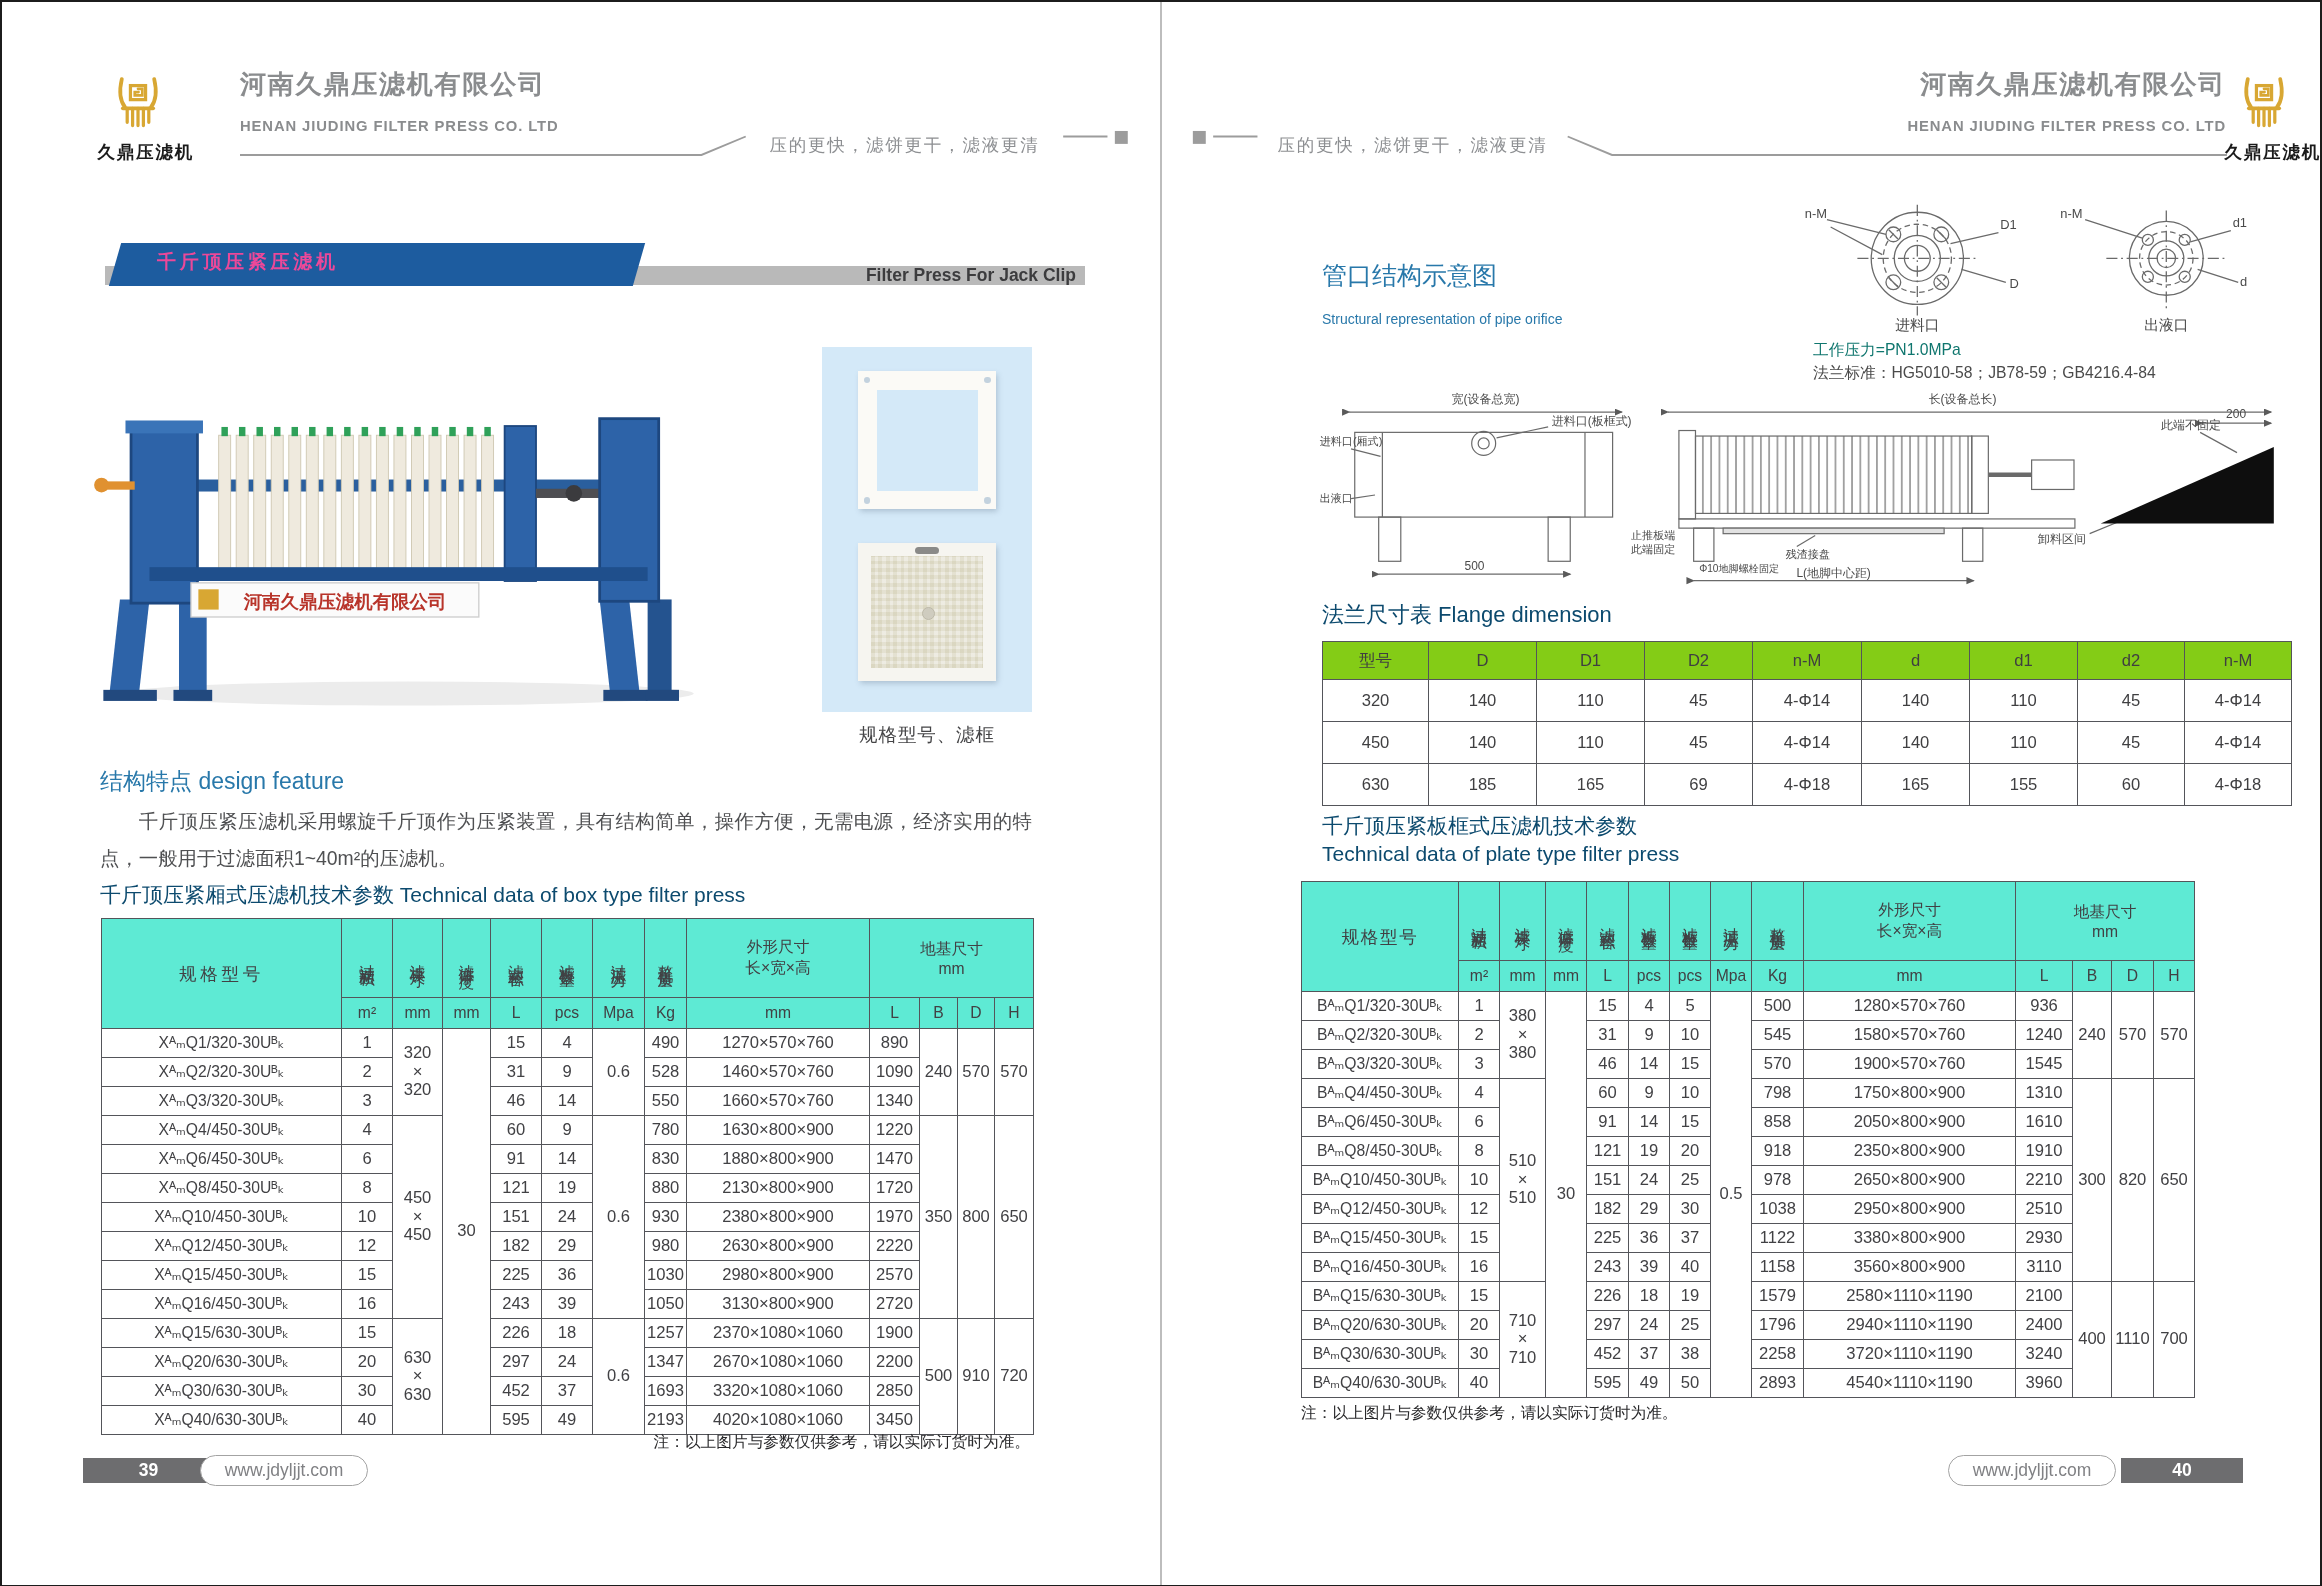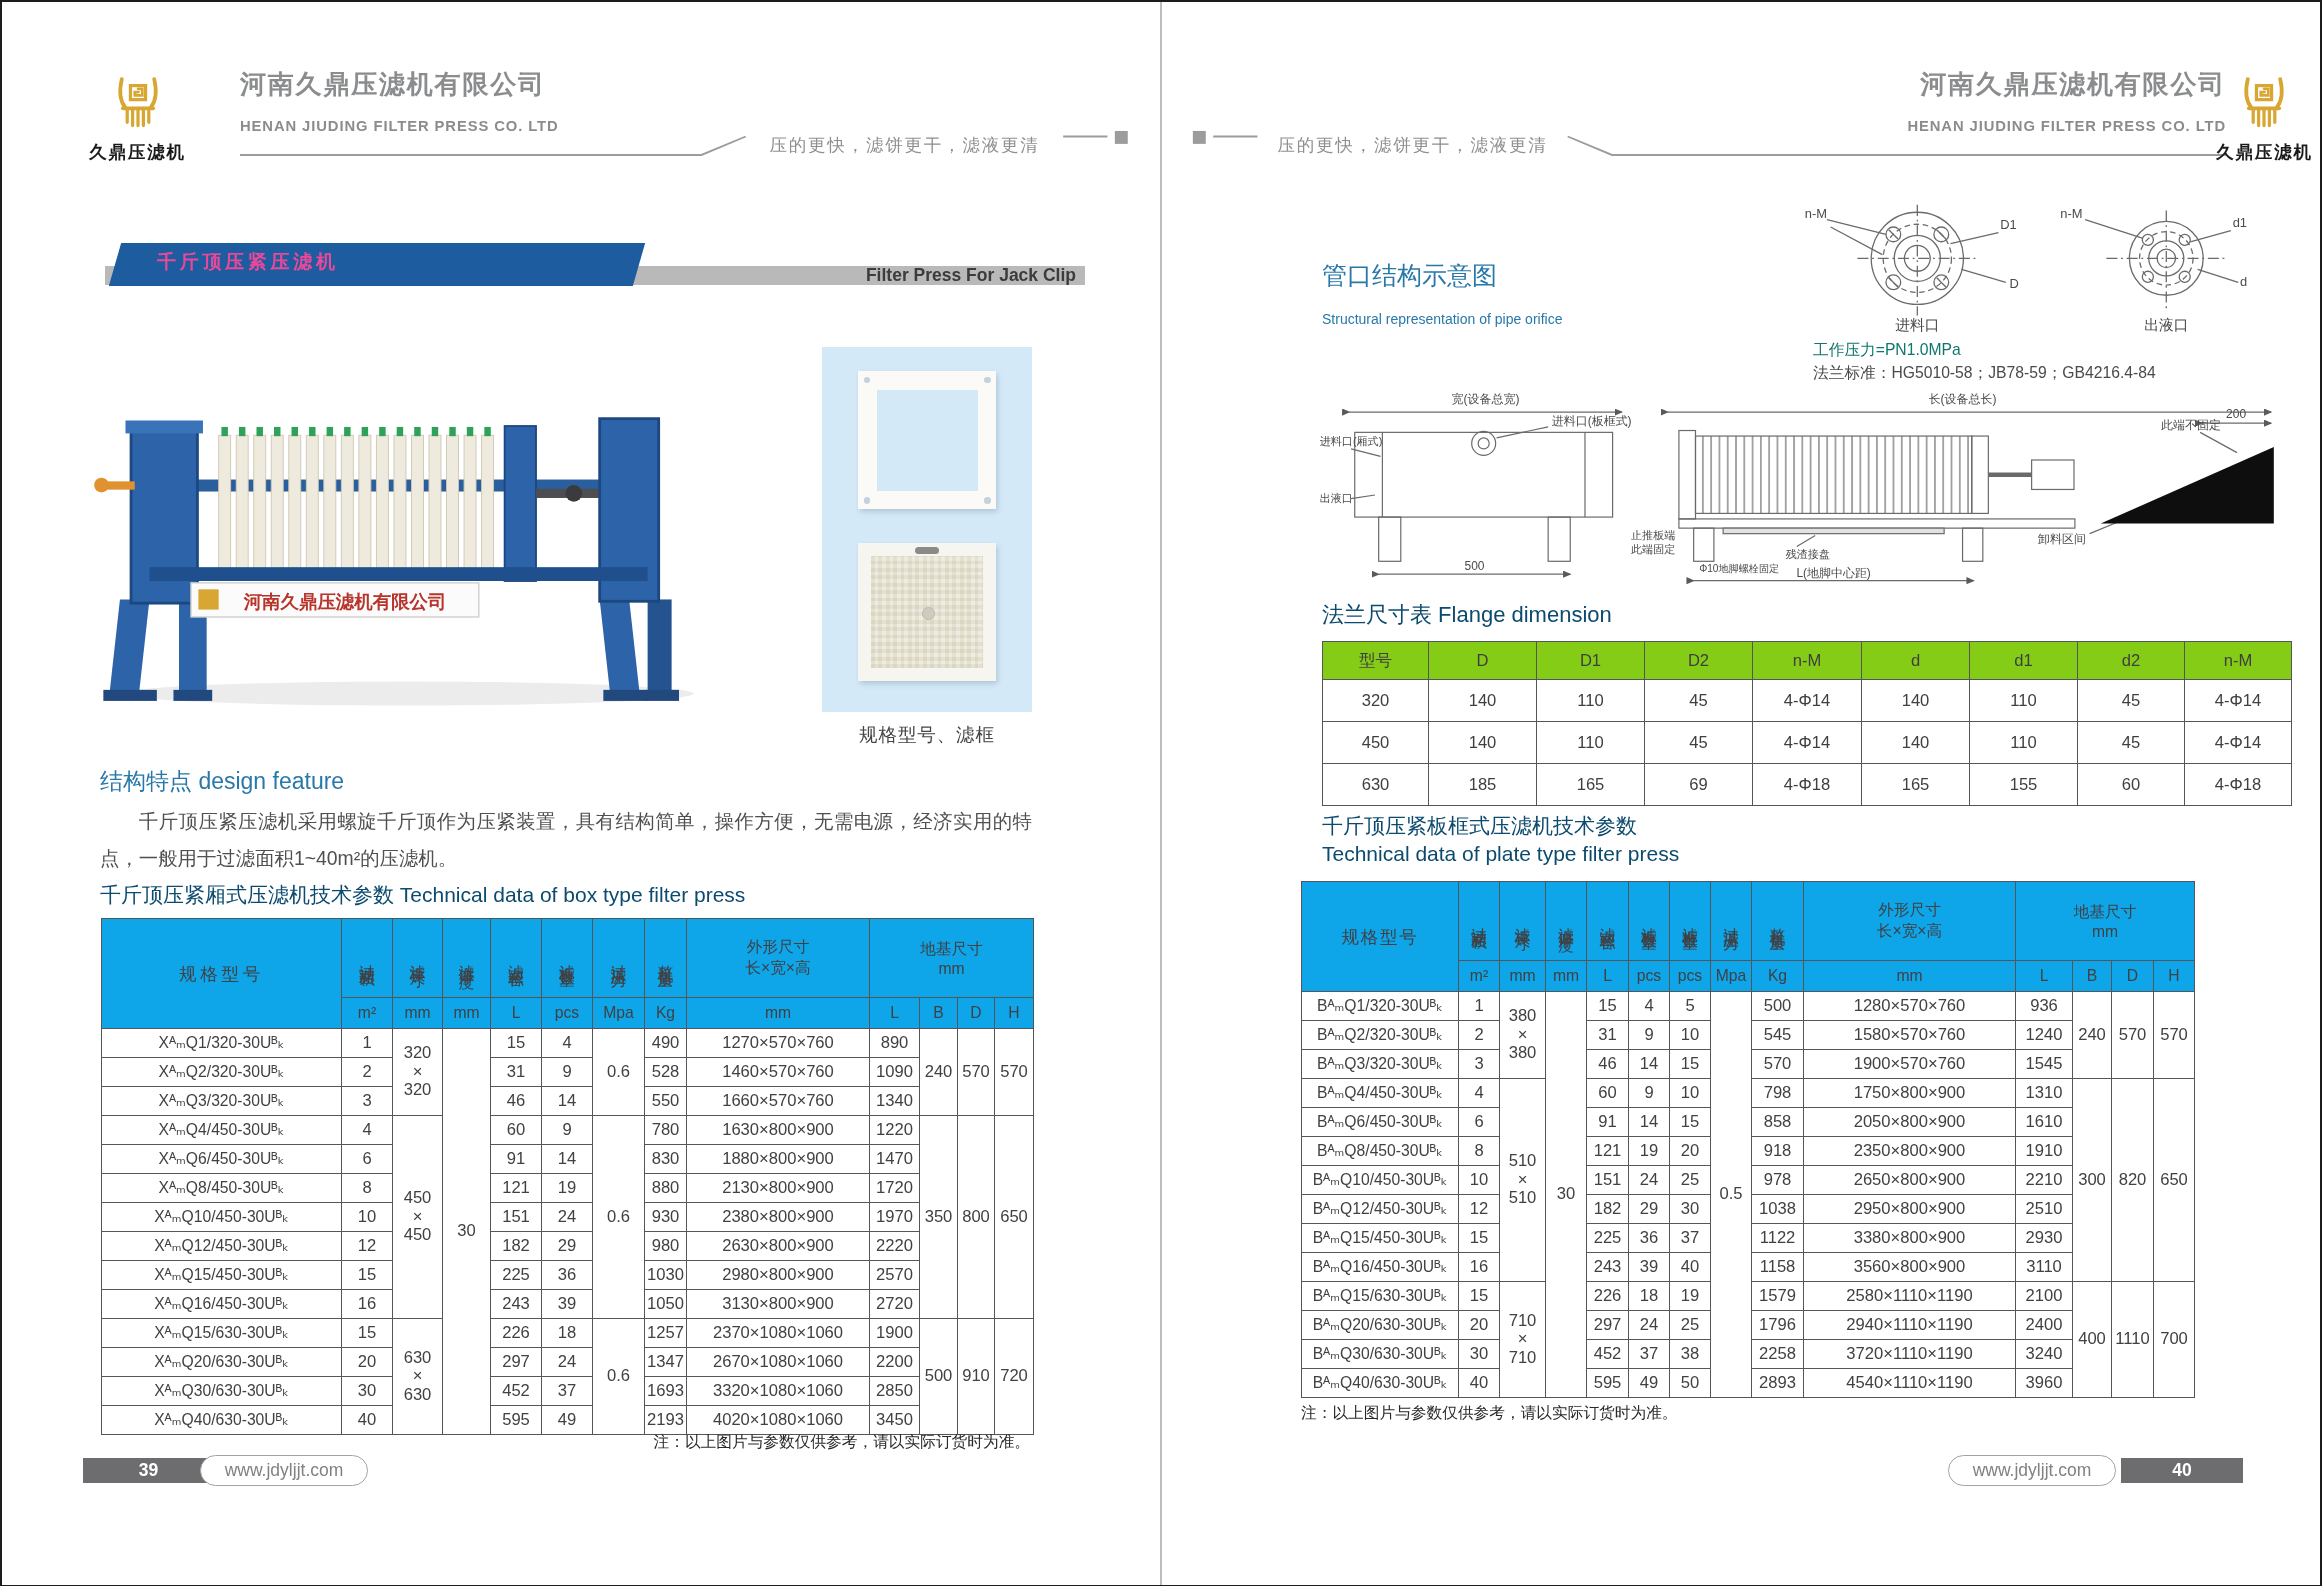--- a/index.html
+++ b/index.html
@@ -4,21 +4,21 @@
 <style>
   html,body{margin:0;padding:0;background:#ddd;}
   .sheet{position:relative;width:2322px;height:1587px;background:#fff;border:2.8px solid #1c1c1c;
          box-sizing:border-box;overflow:hidden;font-family:"Liberation Sans","DejaVu Sans",sans-serif;color:#4d4d4f;}
   .abs{position:absolute;}
   .divider{position:absolute;left:1158px;top:0;width:1.8px;height:100%;background:#bdbdbd;}
 
   
   .company-zh{font-size:26px;font-weight:bold;color:#8a8c8e;letter-spacing:1.8px;white-space:nowrap;}
   .company-en{font-size:14.8px;font-weight:bold;color:#8a8c8e;letter-spacing:0.9px;white-space:nowrap;}
-  .logo-caption{font-size:17.5px;font-weight:bold;color:#1a1a1a;letter-spacing:1.8px;text-align:center;}
+  .logo-caption{font-size:17.5px;font-weight:bold;color:#1a1a1a;letter-spacing:1.8px;text-align:right;}
   .tagline{font-size:17.5px;color:#8d8f92;letter-spacing:1.8px;text-align:center;white-space:nowrap;}
 
   
   .banner-gray{background:#b9b9b9;}
   .banner-blue{background:#1d5c9f;transform:skewX(-16deg);}
   .banner-zh{font-size:19px;font-weight:bold;color:#ec4899;letter-spacing:3.7px;white-space:nowrap;}
   .banner-en{font-size:17.5px;font-weight:bold;color:#3c3c3e;text-align:right;}
 
   .sec-head{color:#2878aa;font-size:23px;white-space:nowrap;}
   .tbl-title{color:#0c4a6e;font-size:21px;white-space:nowrap;}
@@ -33,21 +33,21 @@
   .plate-item{position:absolute;background:#f6f5f0;box-shadow:1.8px 2.8px 5.5px rgba(120,140,160,.45);}
   .plate-tex{position:absolute;left:13px;top:13px;right:13px;bottom:13px;
      background:repeating-linear-gradient(0deg,#eceade 0 3.7px,#f6f5f0 3.7px 7.4px),repeating-linear-gradient(90deg,#eceade 0 3.7px,#f6f5f0 3.7px 7.4px);background-blend-mode:multiply;}
   .plate-dot{position:absolute;left:50%;top:50%;width:11px;height:11px;margin:-5.5px;border-radius:50%;background:#cfccbf;border:1.8px solid #bdb9a9;}
   .plate-slot{position:absolute;left:50%;top:3.7px;width:24px;height:7.4px;margin-left:-12px;border-radius:3.7px;background:#8a8a88;}
 
   
   table{border-collapse:collapse;table-layout:fixed;}
   .tech th,.tech td{border:0.9px solid #54555a;text-align:center;vertical-align:middle;padding:0;font-weight:normal;}
   .tech{font-size:16.6px;color:#414144;background:#fff;}
-  .tech thead th{background:#0ea5e9;text-align:center;}
+  .tech thead th{background:#5eead4;text-align:center;}
   .tech td{height:28px;line-height:1.12;}
   .tech .lab-row th{height:78px;}
   .tech .units th{height:30px;font-size:15.7px;}
   .vh{writing-mode:vertical-rl;text-orientation:upright;letter-spacing:2.8px;font-size:15.7px;margin:0 auto;line-height:1;}
   .preline{white-space:pre-line;}
   .model-head{font-size:17.5px;letter-spacing:3.7px;}
   .model-cell{font-size:15.7px;}
   .flange{font-size:16.6px;color:#3f3f41;}
   .flange th,.flange td{border:0.9px solid #54555a;text-align:center;vertical-align:middle;font-weight:normal;}
   .flange thead th{background:#84cc16;height:35px;font-size:16.6px;}

